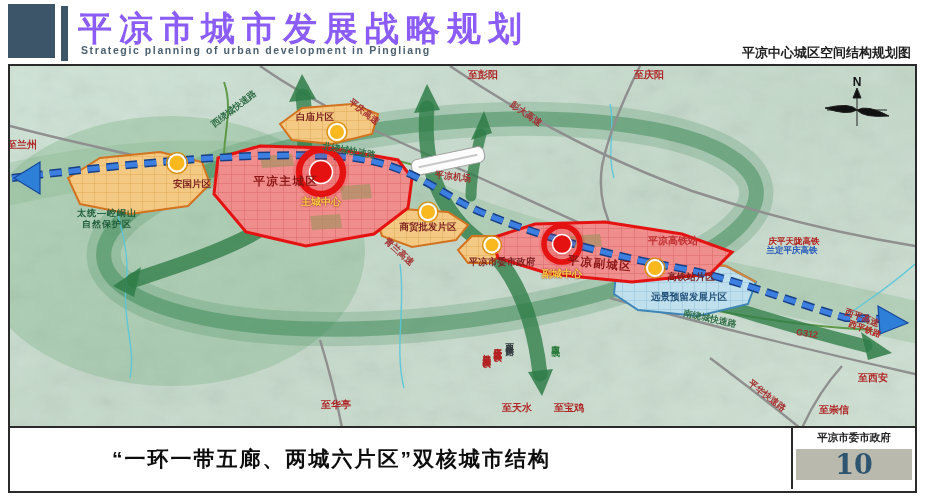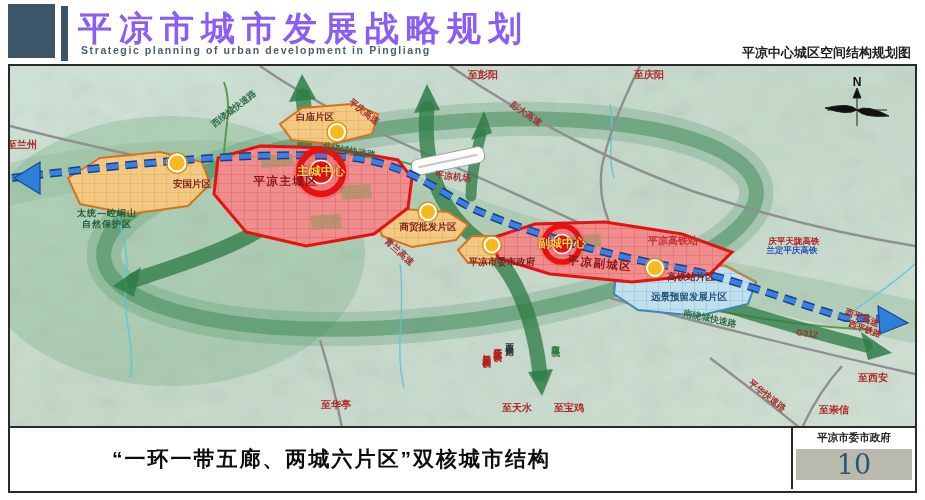--- a/index.html
+++ b/index.html
@@ -24,34 +24,34 @@
        font-weight:bold;line-height:1;z-index:5;}
   .dir{color:#b02525;font-size:10px;}
   .roadred{color:#a33030;font-size:9px;}
   .roadgreen{color:#2f6e46;font-size:9px;}
   .railred{color:#b22222;font-size:8.5px;}
   .railblue{color:#2659b8;font-size:8.5px;}
   .raildark{color:#333a3f;font-size:8.5px;}
   .railgreen{color:#2a7a3a;font-size:8.5px;}
   .zone{color:#7a1f1f;font-size:9.5px;}
   .zonebig{color:#8b1515;font-size:11.5px;letter-spacing:1.5px;}
-  .center{color:#ffd24a;font-size:12px;text-shadow:0 0 2px #7a0000;}
+  .center{color:#ffd24a;font-size:10px;text-shadow:0 0 2px #7a0000;margin-top:31px;}
   .nature{color:#1f5c3a;font-size:9px;letter-spacing:1px;}
   .reserve{color:#1f4e79;font-size:9.5px;}
   .stationlbl{color:#c03030;font-size:10px;}
   .north{color:#111;font-size:12px;}
   .v{writing-mode:vertical-rl;letter-spacing:1px;}
   
   .footer{position:relative;width:905px;height:61px;display:flex;background:#fff;}
   .caption{flex:1;display:flex;align-items:center;padding-left:102px;font-size:21px;
            font-weight:bold;color:#0d0d0d;letter-spacing:2px;}
   .pagebox{width:124px;border-left:2px solid #2a2a2a;display:flex;flex-direction:column;box-sizing:border-box;}
   .agency{height:17px;text-align:center;font-size:10.5px;font-weight:bold;color:#222;padding-top:3px;}
   .pagenum{flex:1;margin:1px 3px 9px 3px;background:#b9b9ae;display:flex;align-items:center;
-           justify-content:center;font-family:"DejaVu Serif",serif;font-weight:normal;
+           justify-content:center;font-family:"DejaVu Serif",serif;font-weight:bold;
            font-size:27px;color:#2e5570;}
 </style>
 </head>
 <body>
 
 <div class="page">
 
   <div class="hdr-square"></div>
   <div class="hdr-bar"></div>
   <div class="hdr-title">平凉市城市发展战略规划</div>

